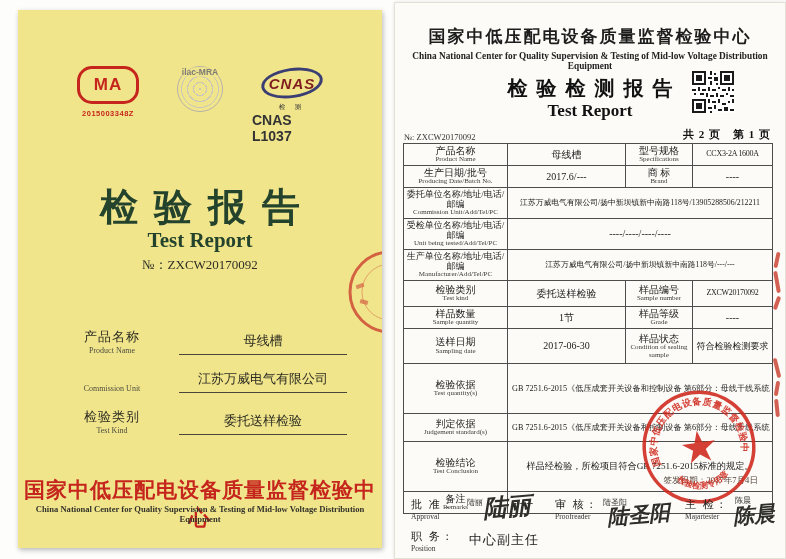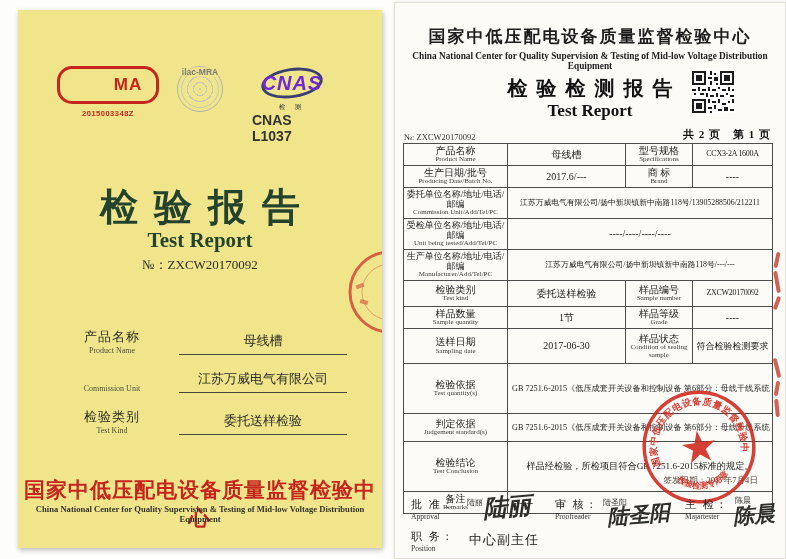--- a/index.html
+++ b/index.html
@@ -10,32 +10,32 @@
              box-shadow:1px 2px 5px rgba(0,0,0,.28);}
   .page.right{left:394px;top:2px;width:390px;height:555px;background:#fcfbf7;
               border:1px solid #e3e0d6;box-shadow:1px 1px 4px rgba(0,0,0,.18);}
 
   
   .logos{position:absolute;top:56px;left:0;right:0;display:flex;justify-content:center;
          align-items:flex-start;gap:12px;}
   .logo{display:flex;flex-direction:column;align-items:center;width:80px;}
   .cma-box{width:56px;height:32px;border:3px solid #c5251c;border-radius:15px;display:flex;
            align-items:center;justify-content:center;color:#c5251c;font-weight:bold;
-           font-size:17px;letter-spacing:1px;font-family:"Liberation Sans",sans-serif;padding-left:40px;}
+           font-size:17px;letter-spacing:1px;font-family:"Liberation Sans",sans-serif;}
   .cma-num{margin-top:5px;font-size:7.5px;font-weight:bold;color:#c5251c;
            font-family:"Liberation Sans",sans-serif;letter-spacing:.5px;}
   .ilac-circle{width:44px;height:44px;border-radius:50%;border:1px solid #b5b2a8;
                background:repeating-radial-gradient(circle at 50% 50%, #c9c6ba 0 1px, transparent 1px 6px);
                display:flex;align-items:flex-start;justify-content:center;}
   .ilac-circle span{font-size:8.5px;font-weight:bold;color:#7e7b72;
                font-family:"Liberation Sans",sans-serif;background:rgba(241,229,140,.55);}
   .cnas-wrap{position:relative;width:70px;height:34px;display:flex;align-items:center;justify-content:center;}
   .cnas-ellipse{position:absolute;inset:2px 4px;border:3px solid #3b3e73;border-radius:50%;
                 transform:rotate(-8deg);}
-  .cnas-text{position:relative;font-weight:bold;font-style:italic;font-size:20px;color:#6d28d9;
+  .cnas-text{position:relative;font-weight:bold;font-style:italic;font-size:15px;color:#7f1d1d;
              font-family:"Liberation Sans",sans-serif;letter-spacing:1px;}
   .cnas-sub1{margin-top:3px;font-size:6.5px;color:#333;letter-spacing:4px;}
   .cnas-sub2{font-size:14px;font-weight:bold;color:#333;font-family:"Liberation Sans",sans-serif;}
   .cal-circle{width:40px;height:40px;border-radius:50%;border:3px solid #c5251c;display:flex;
               align-items:center;justify-content:center;color:#c5251c;font-weight:bold;font-size:15px;
               font-family:"Liberation Sans",sans-serif;}
   .cal-sub{margin-top:4px;font-size:6px;color:#c5251c;white-space:nowrap;}
 
   .l-title-cn{position:absolute;top:172px;left:0;right:0;text-align:center;font-size:38px;
               font-weight:bold;color:#24432c;letter-spacing:16px;text-indent:16px;}

